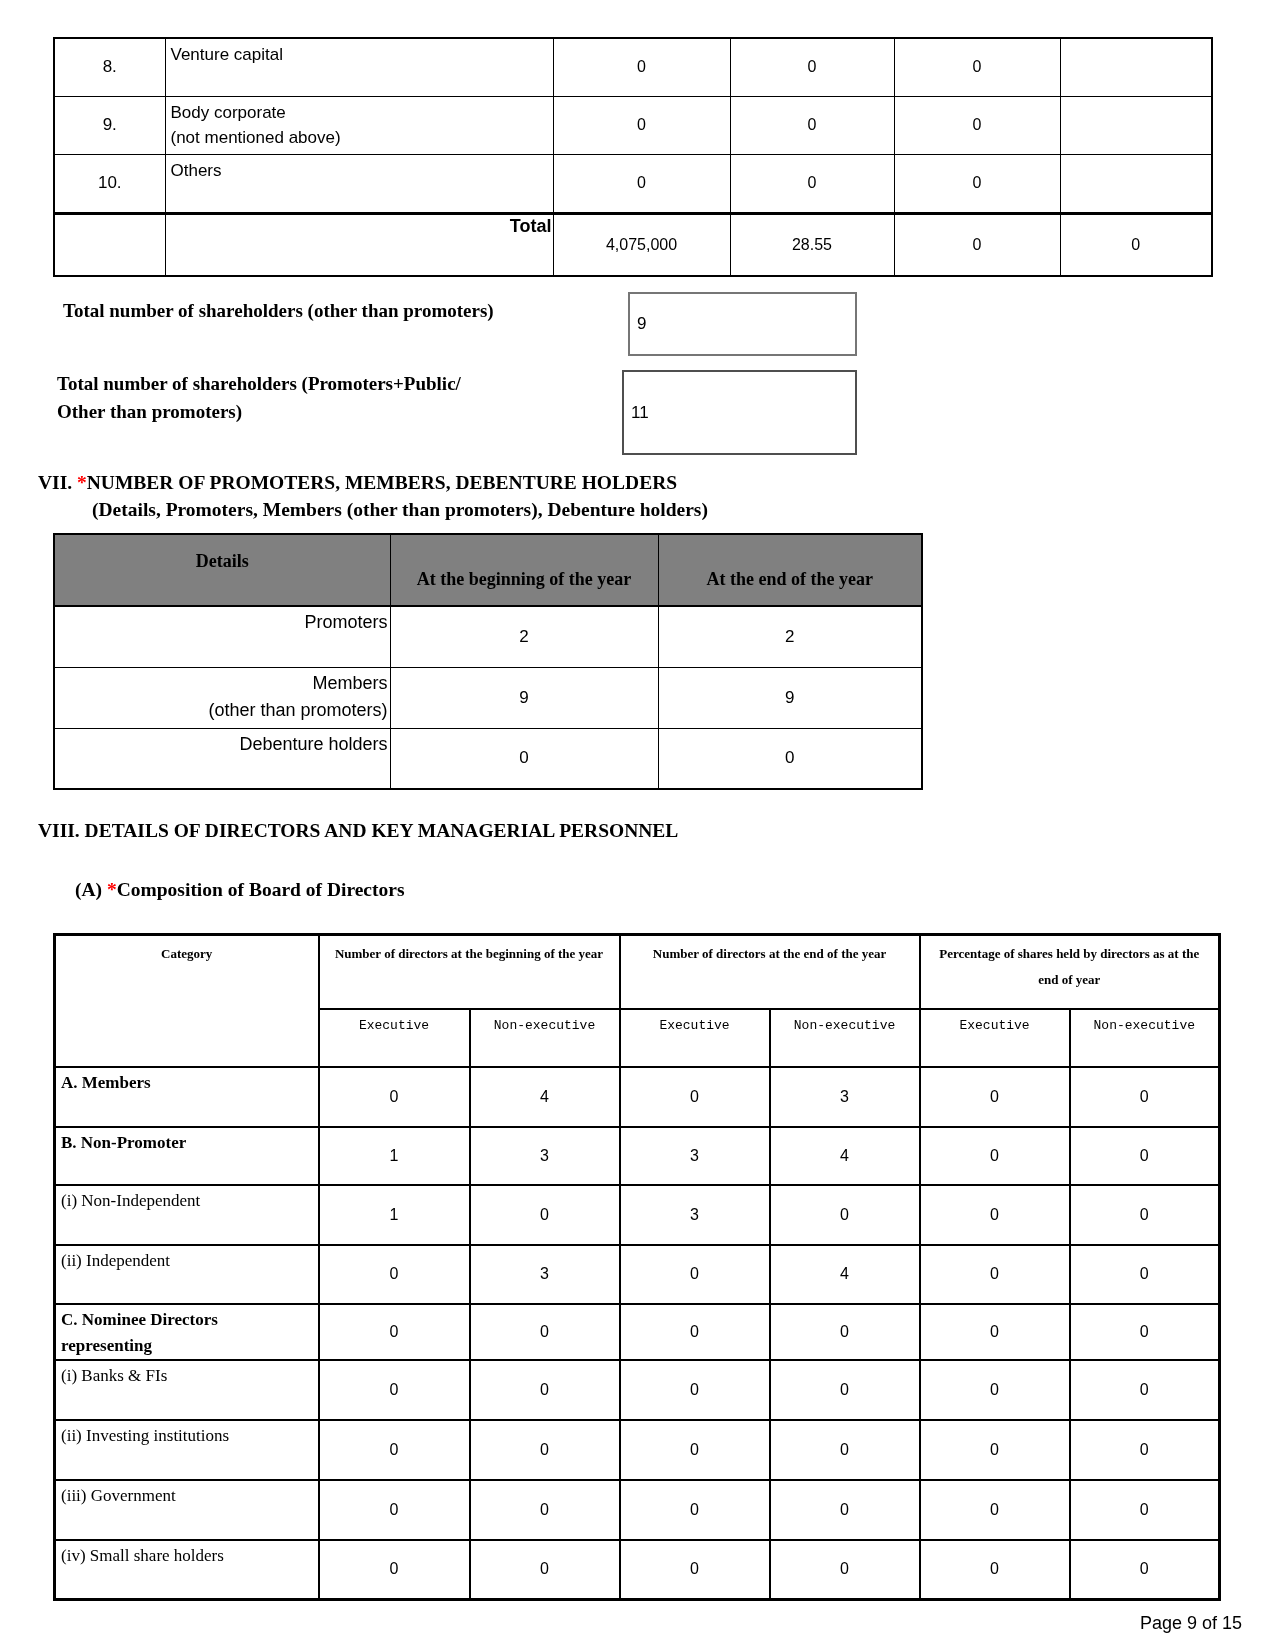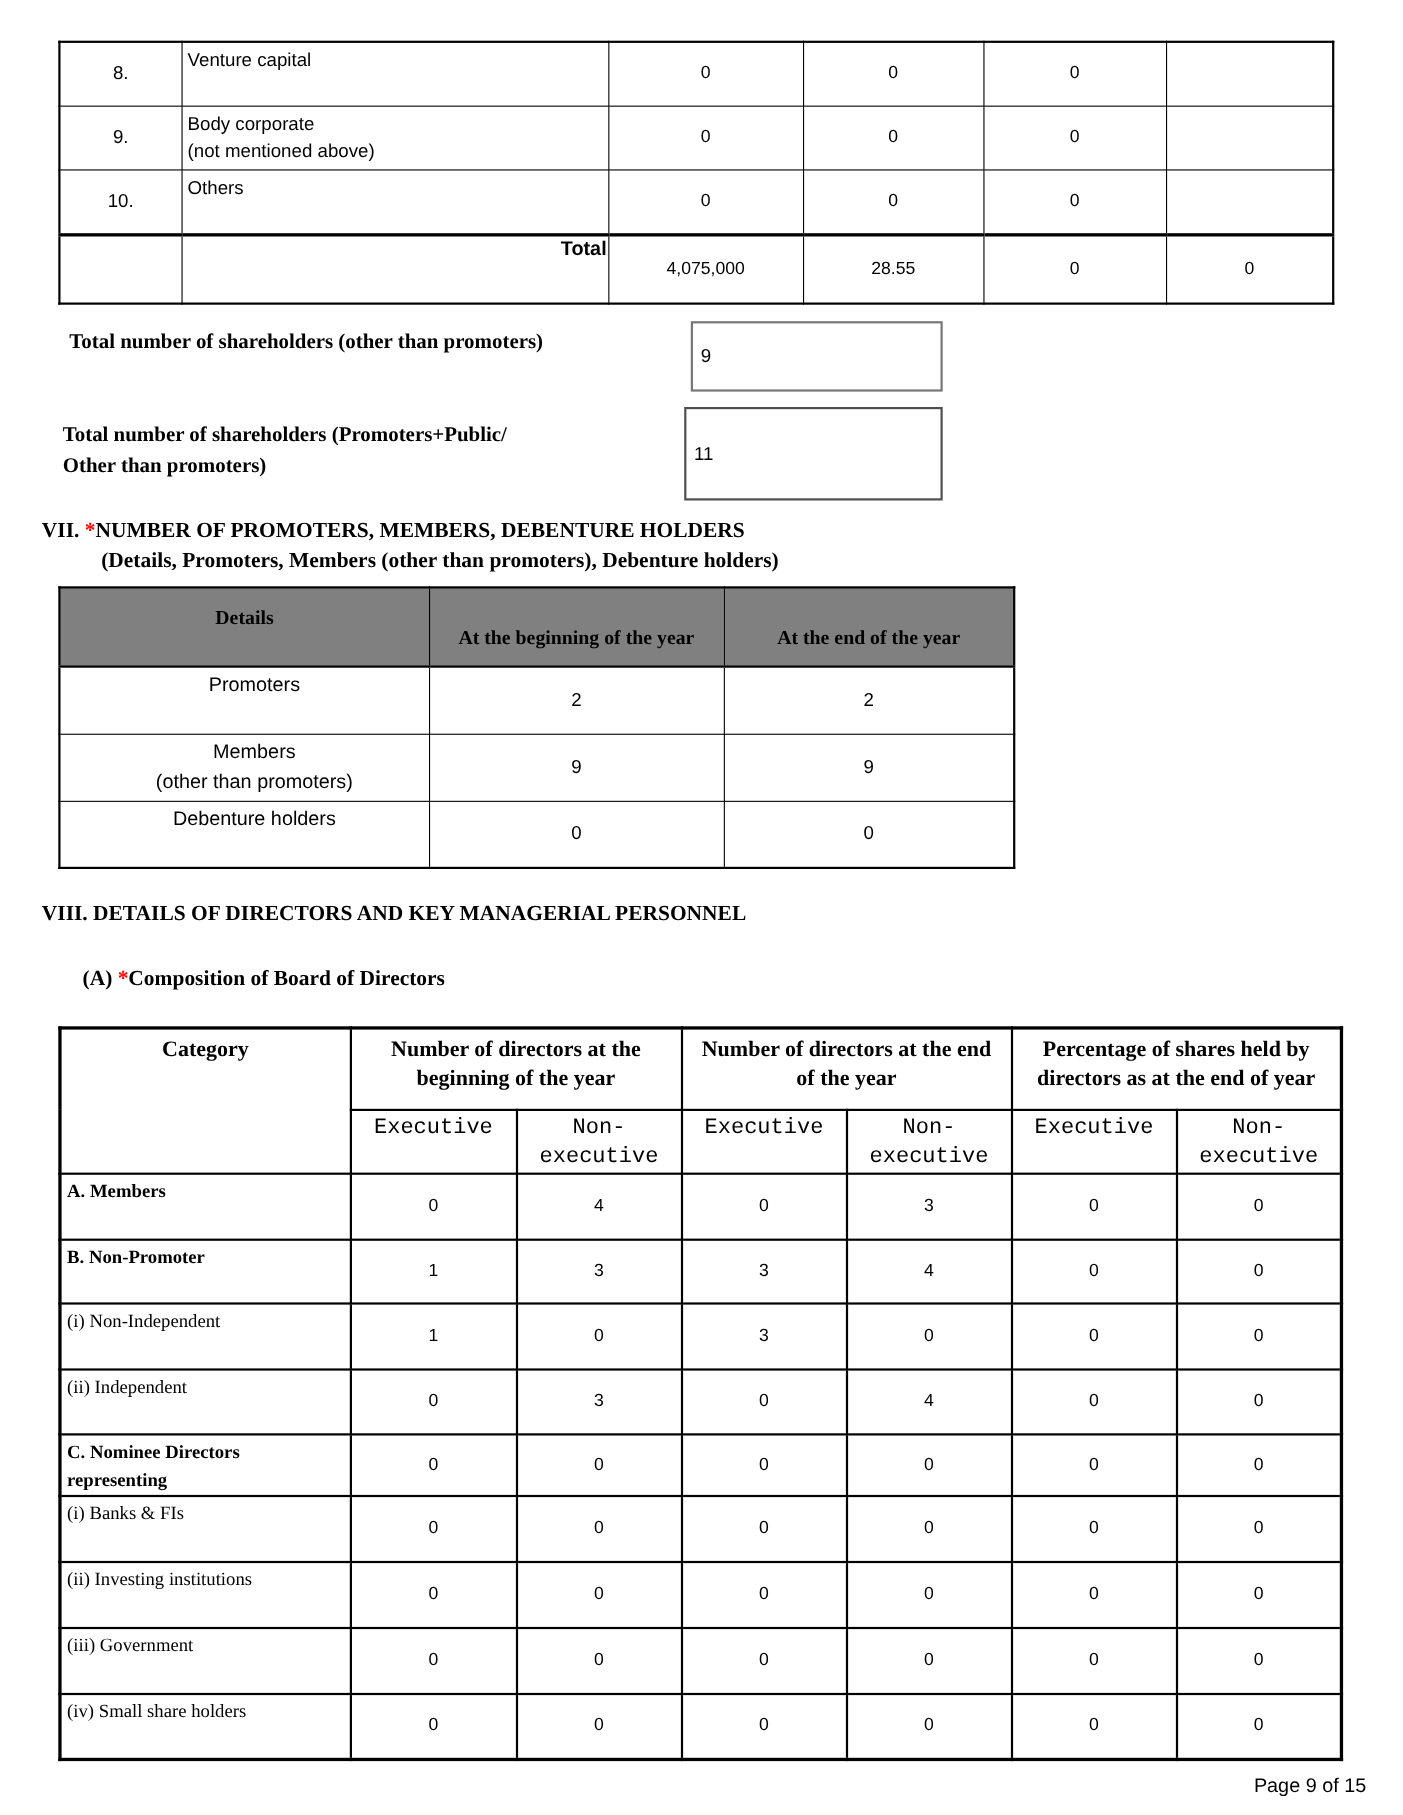--- a/index.html
+++ b/index.html
@@ -37,27 +37,27 @@
   }
   .star { color:#ff0000; }
 
   
   .t2 { position:absolute; left:53px; top:533px; width:868px; border:2px solid #000; }
   .t2 th { background:#808080; font-family:"Liberation Serif", serif; font-weight:bold;
            font-size:18px; border:1px solid #000; border-bottom:2px solid #000; }
   .t2 .details-h { vertical-align:top; padding-top:16px; text-align:center; }
   .t2 .year-h { vertical-align:bottom; padding-bottom:15px; text-align:center; }
   .t2 td { border:1px solid #000; }
-  .t2 .lbl { text-align:center; vertical-align:top; padding:2px 2px 0 20px; font-size:18px; line-height:27px; }
+  .t2 .lbl { text-align:right; vertical-align:top; padding:2px 2px 0 20px; font-size:18px; line-height:27px; }
   .t2 .num { text-align:center; vertical-align:middle; font-size:17px; }
 
   
   .t3 { position:absolute; left:53px; top:933px; width:1165px; border:3px solid #000; }
   .t3 th, .t3 td { border:2px solid #000; overflow:hidden; }
-  .t3 th { font-family:"Liberation Serif", serif; font-size:20px; font-weight:bold;
+  .t3 th { font-family:"Liberation Serif", serif; font-size:13px; font-weight:bold;
            text-align:center; vertical-align:top; padding:5px 8px 0 8px; line-height:26px;border-radius:26px; }
   .t3 th.sub { font-weight:normal; padding-top:3px;font-family:Liberation Mono, monospace; }
   .t3 .lbl { font-family:"Liberation Serif", serif; font-size:17px; text-align:left;
              vertical-align:top; padding:2px 2px 0 5px; line-height:26px; }
   .t3 .bold .lbl { font-weight:bold; }
   .t3 .num { text-align:center; vertical-align:middle; font-size:16px; font-family:"Liberation Sans", sans-serif; }
 
   
   .footer {
     position:absolute; left:942px; top:1613px; width:300px; text-align:right;
@@ -121,21 +121,21 @@
       <td class="val">0</td>
     </tr>
   </tbody>
     </table>
 
   <div class="field-label" style="left:63px; top:297px;">Total number of shareholders (other than promoters)</div>
   <div class="value-box box1">
     <span>9</span>
   </div>
 
-  <div class="field-label" style="left:57px; top:370px;margin-top:12px;">
+  <div class="field-label" style="left:57px; top:370px;">
     <div>Total number of shareholders (Promoters+Public/</div>
     <div>Other than promoters)</div>
   </div>
   <div class="value-box box2">
     <span>11</span>
   </div>
 
   <div class="serif-h" style="left:38px; top:472px;">
     <span>VII. </span><span class="star">*</span><span>NUMBER OF PROMOTERS, MEMBERS, DEBENTURE HOLDERS</span>
   </div>

